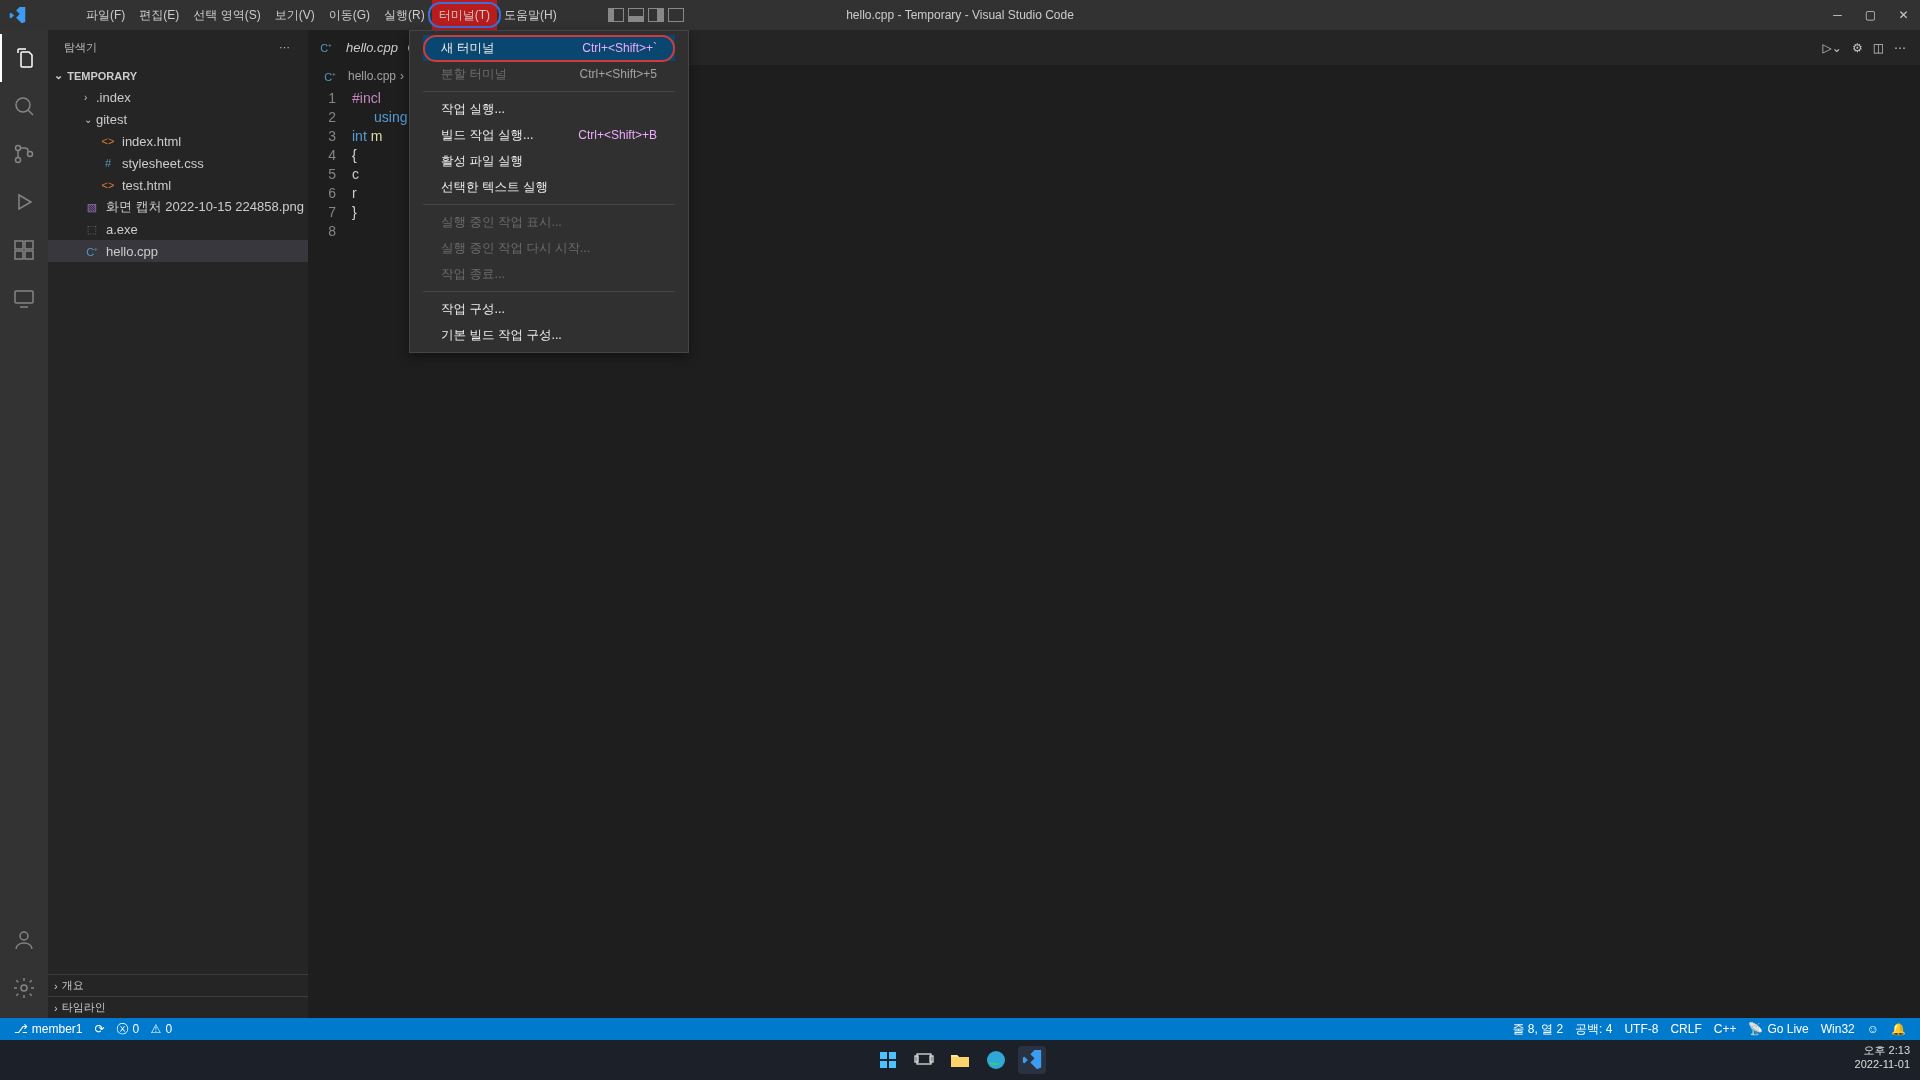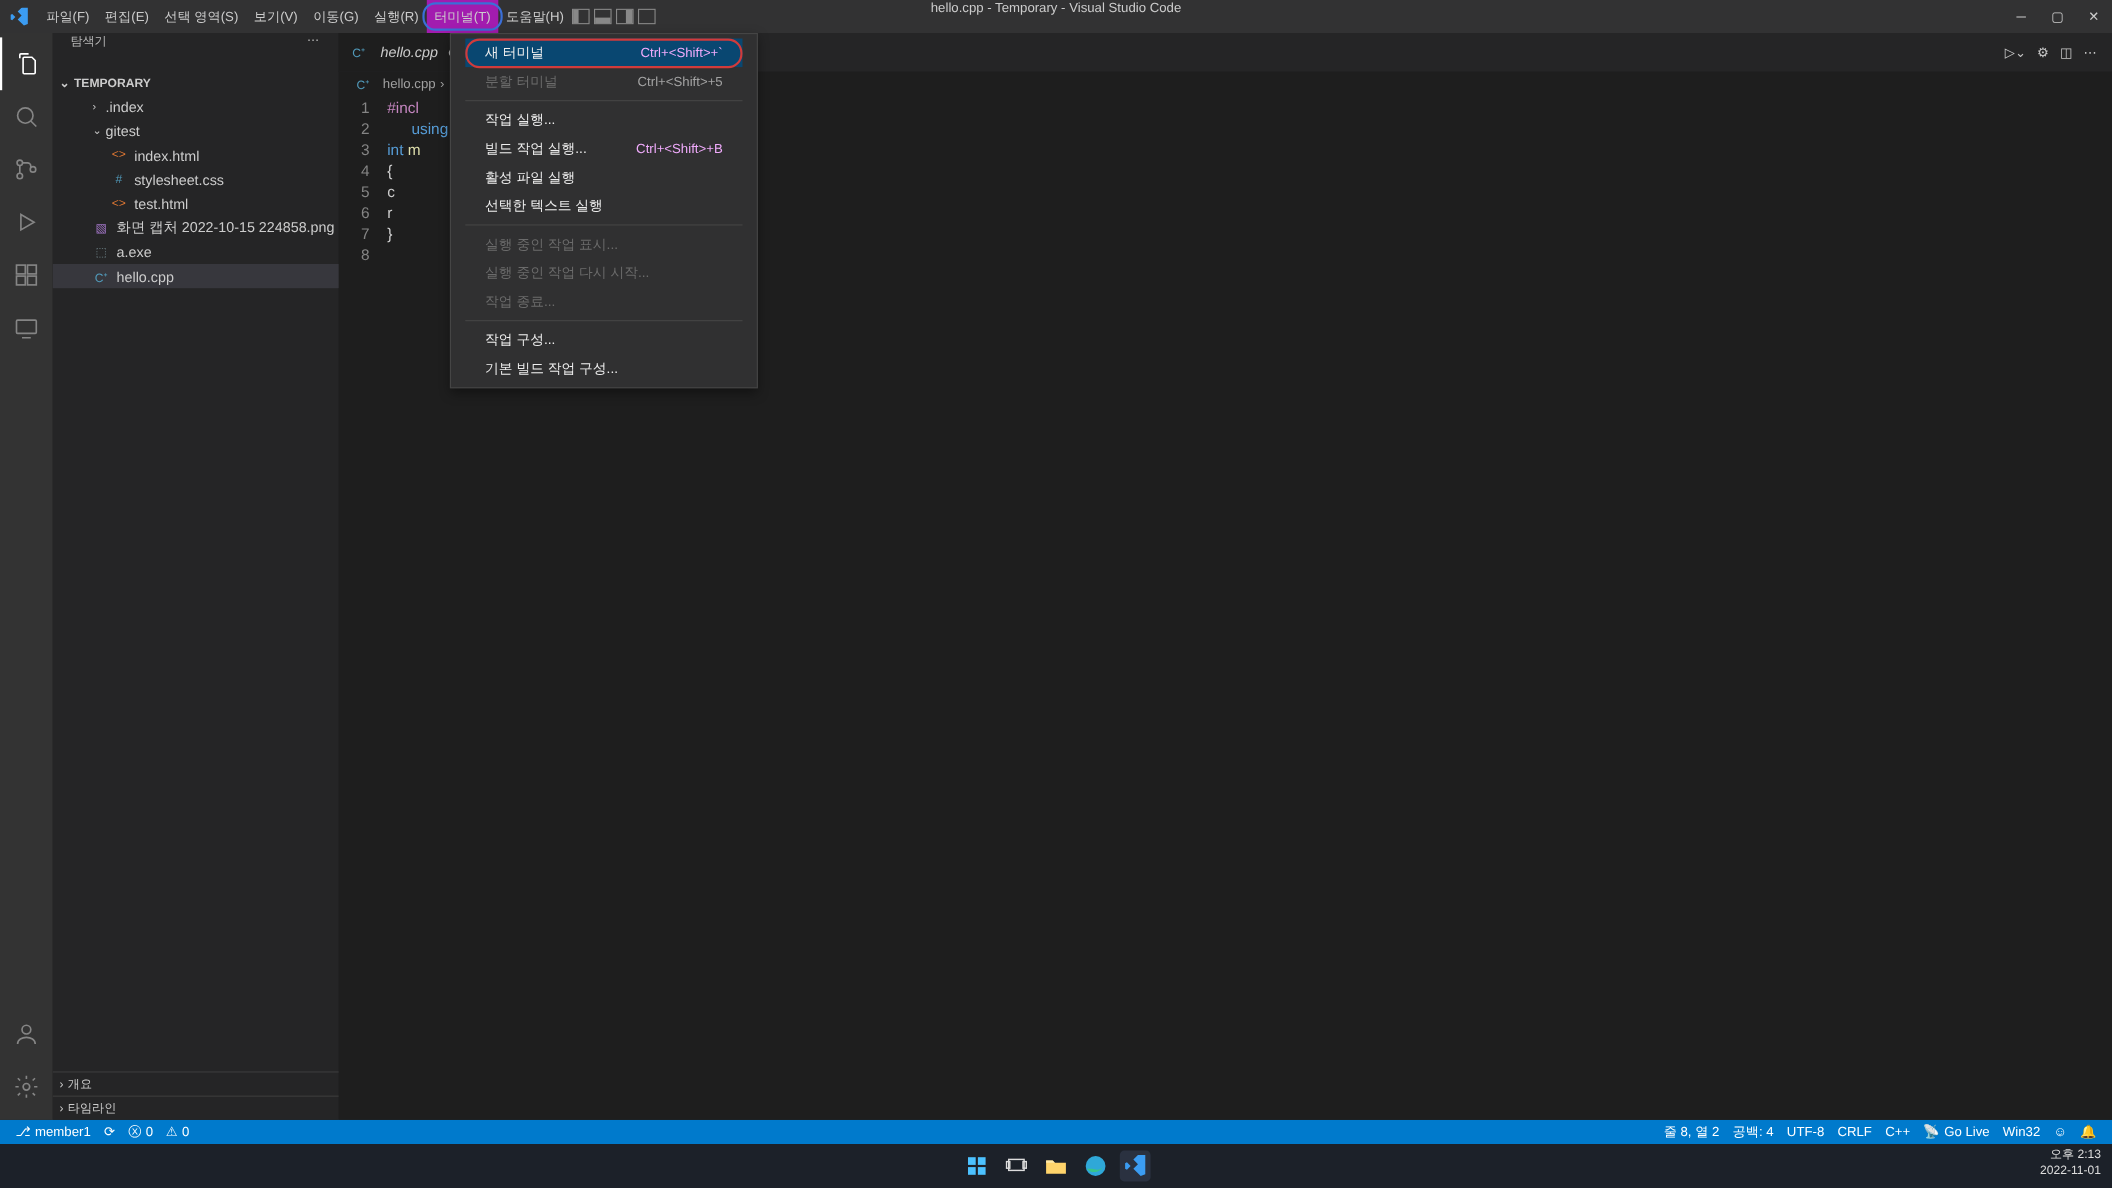--- a/index.html
+++ b/index.html
@@ -1,44 +1,44 @@
 <!DOCTYPE html>
 <html><head>
 <meta charset="utf-8">
 <style>
 * { margin: 0; padding: 0; box-sizing: border-box; font-family: "Segoe UI", "Malgun Gothic", sans-serif; }
 body { background: #1e1e1e; color: #cccccc; width: 1920px; height: 1080px; overflow: hidden; font-size: 12px; }
 
 
-.titlebar { height: 30px; background: #323233; display: flex; position: relative; }
+.titlebar { height: 30px; background: #323233; display: flex; align-items: center; position: relative; gap: 44px; }
 .titlebar .logo { width: 35px; display:flex; align-items:center; justify-content:center; }
 .titlebar .menus { display: flex; height: 100%; }
 .titlebar .menu-item { padding: 0 7px; display: flex; align-items: center; cursor: pointer; font-size: 12px; color: #cccccc; position: relative; }
-.titlebar .menu-item.highlighted { background: #a21caf; }
+.titlebar .menu-item.highlighted { background: #b91c1c; }
 .titlebar .menu-item.circled::after { content:""; position:absolute; top:2px; left:-4px; right:-4px; bottom:2px; border:2px solid #3a6fd8; border-radius:12px; pointer-events:none; }
 .titlebar .title-center { position: absolute; left: 50%; transform: translateX(-50%); font-size: 12px; color: #cccccc; }
 .titlebar .win-controls { margin-left: auto; display: flex; height: 100%; }
 .titlebar .win-btn { width: 33px; display: flex; align-items: center; justify-content: center; color: #cccccc; }
 .titlebar .layout-icons { display:flex; gap:4px; padding-right:6px; align-items:center;}
 .titlebar .layout-icons .li { width:16px; height:14px; border:1px solid #888; display:flex;}
 .titlebar .layout-icons .li .half{background:#888;}
 
 
 .main { display: flex; height: calc(100% - 30px - 22px - 40px); }
 
 
 .activitybar { width: 48px; background: #333333; display: flex; flex-direction: column; align-items: center; padding-top: 4px; }
 .activitybar .ab-icon { width: 48px; height: 48px; display: flex; align-items: center; justify-content: center; color: #858585; position: relative; }
 .activitybar .ab-icon.active { color: #ffffff; }
 .activitybar .ab-icon.active::before { content:""; position:absolute; left:0; top:0; bottom:0; width:2px; background:#fff; }
 .activitybar .ab-bottom { margin-top:auto; padding-bottom:6px;}
 
 
 .sidebar { width: 260px; background: #252526; display: flex; flex-direction: column; }
-.sidebar-header { height: 35px; display: flex; padding: 0 16px; font-size: 11px; color: #bbbbbb; justify-content: space-between; }
+.sidebar-header { height: 35px; display: flex; align-items: center; padding: 0 16px; font-size: 11px; color: #bbbbbb; justify-content: space-between; }
 .sidebar-header .dots { color:#bbbbbb; letter-spacing:2px;}
 .tree-section { font-size: 11px; font-weight: bold; padding: 4px 6px; display:flex; align-items:center; gap:4px; color:#cccccc;}
 .tree { font-size: 13px; }
 .tree-item { display: flex; align-items: center; padding: 1px 0 1px 8px; height: 22px; color: #cccccc; }
 .tree-item.selected { background: #37373d; }
 .tree-item .indent2 { width: 28px; }
 .tree-item .indent3 { width: 44px; }
 .tree-item .chev { width:12px; font-size:10px; color:#c5c5c5;}
 .fi { width:16px; height:16px; display:inline-flex; align-items:center; justify-content:center; margin-right:6px; font-size:11px;}
 .fi.html { color:#e37933; }

